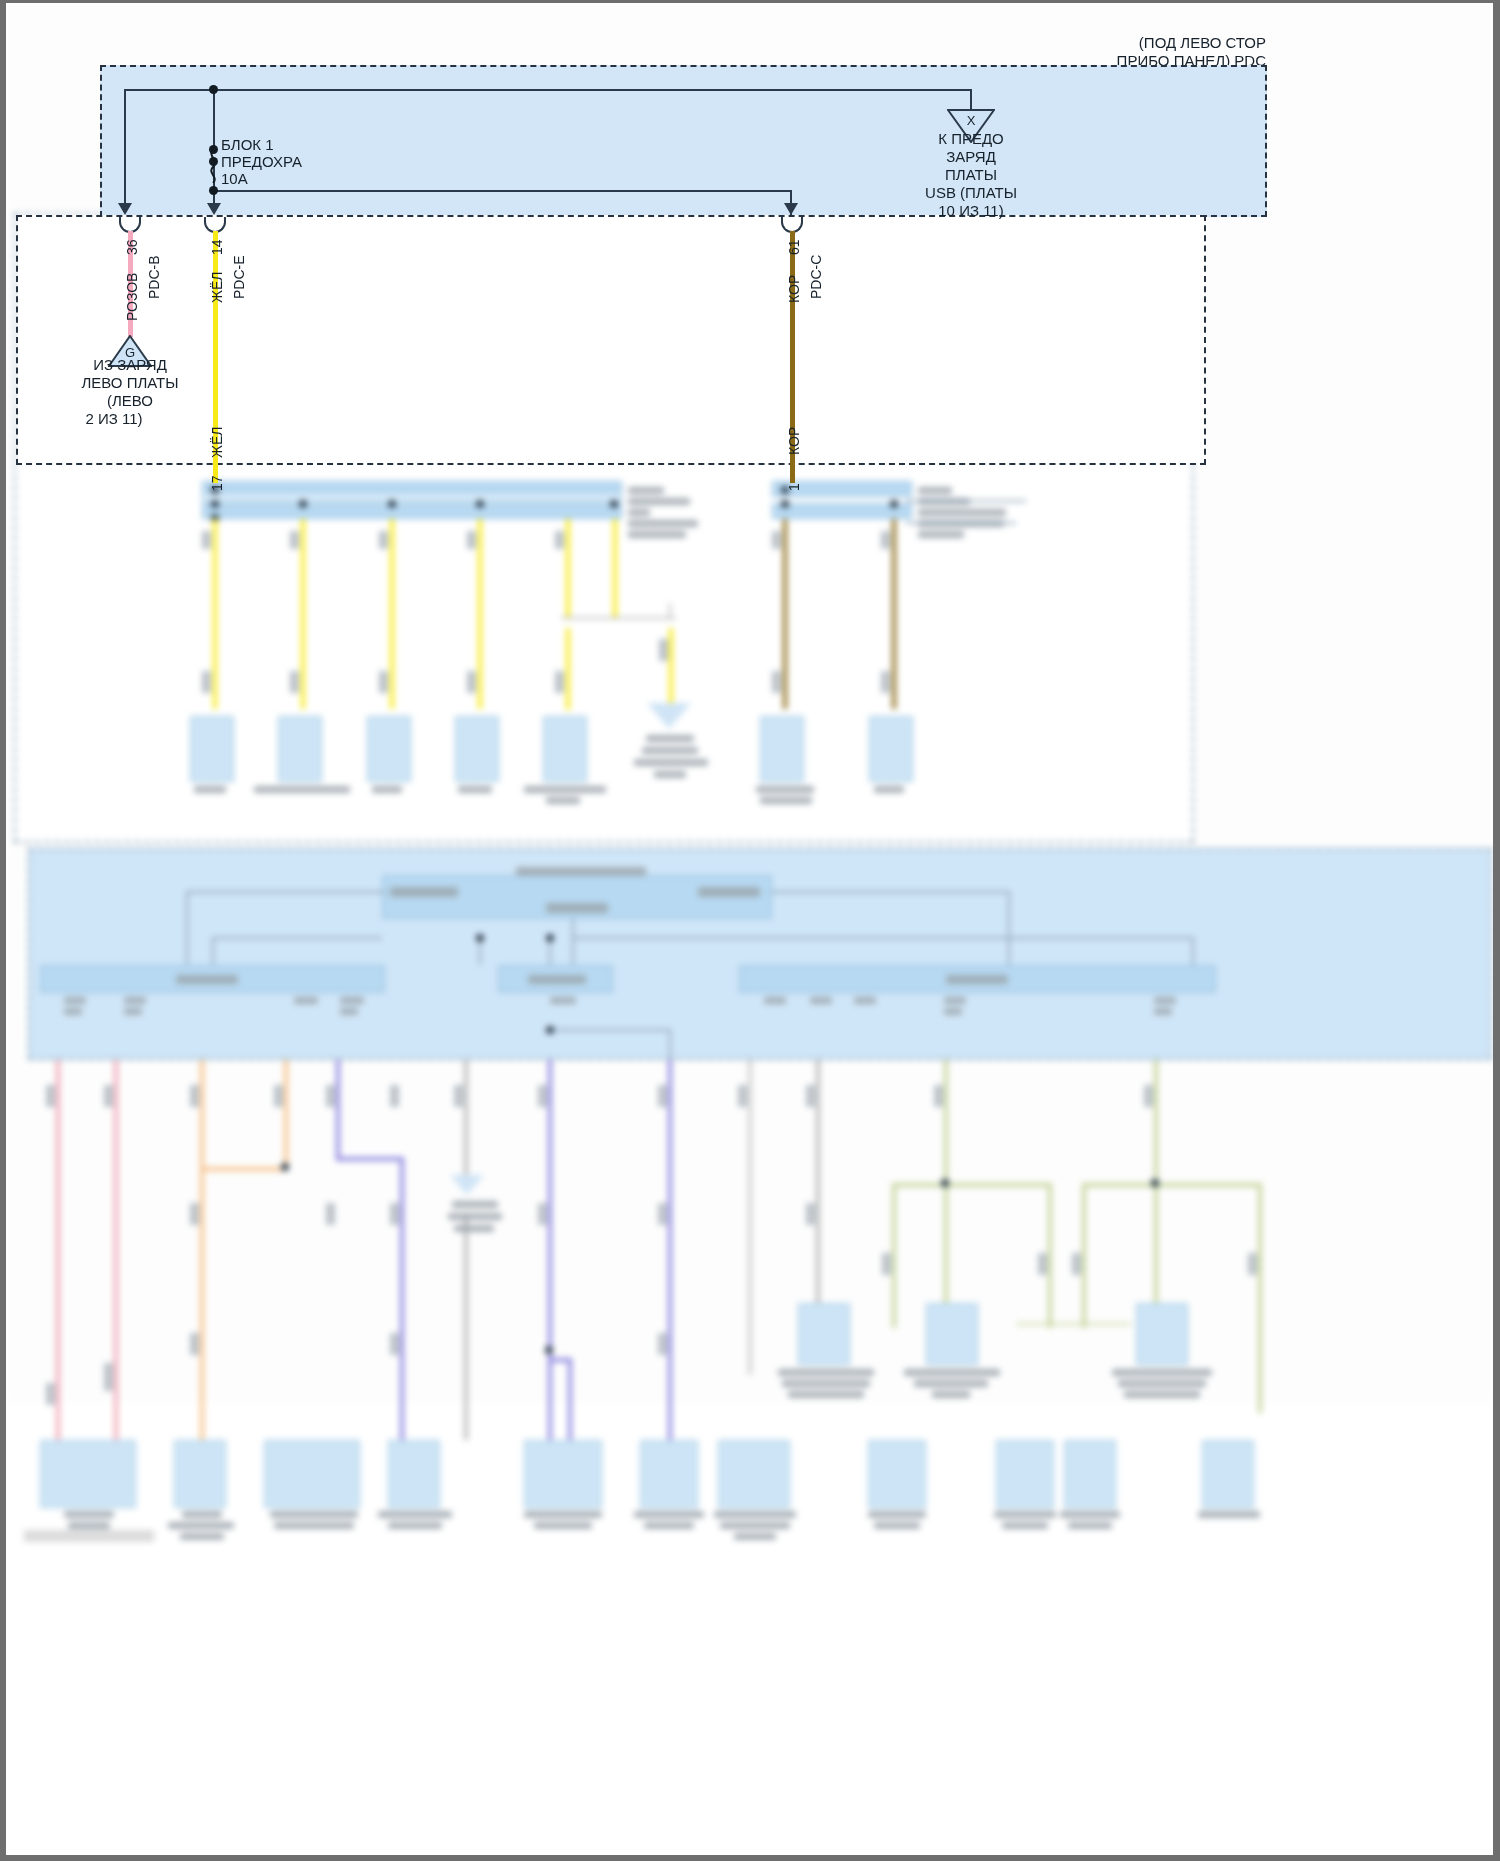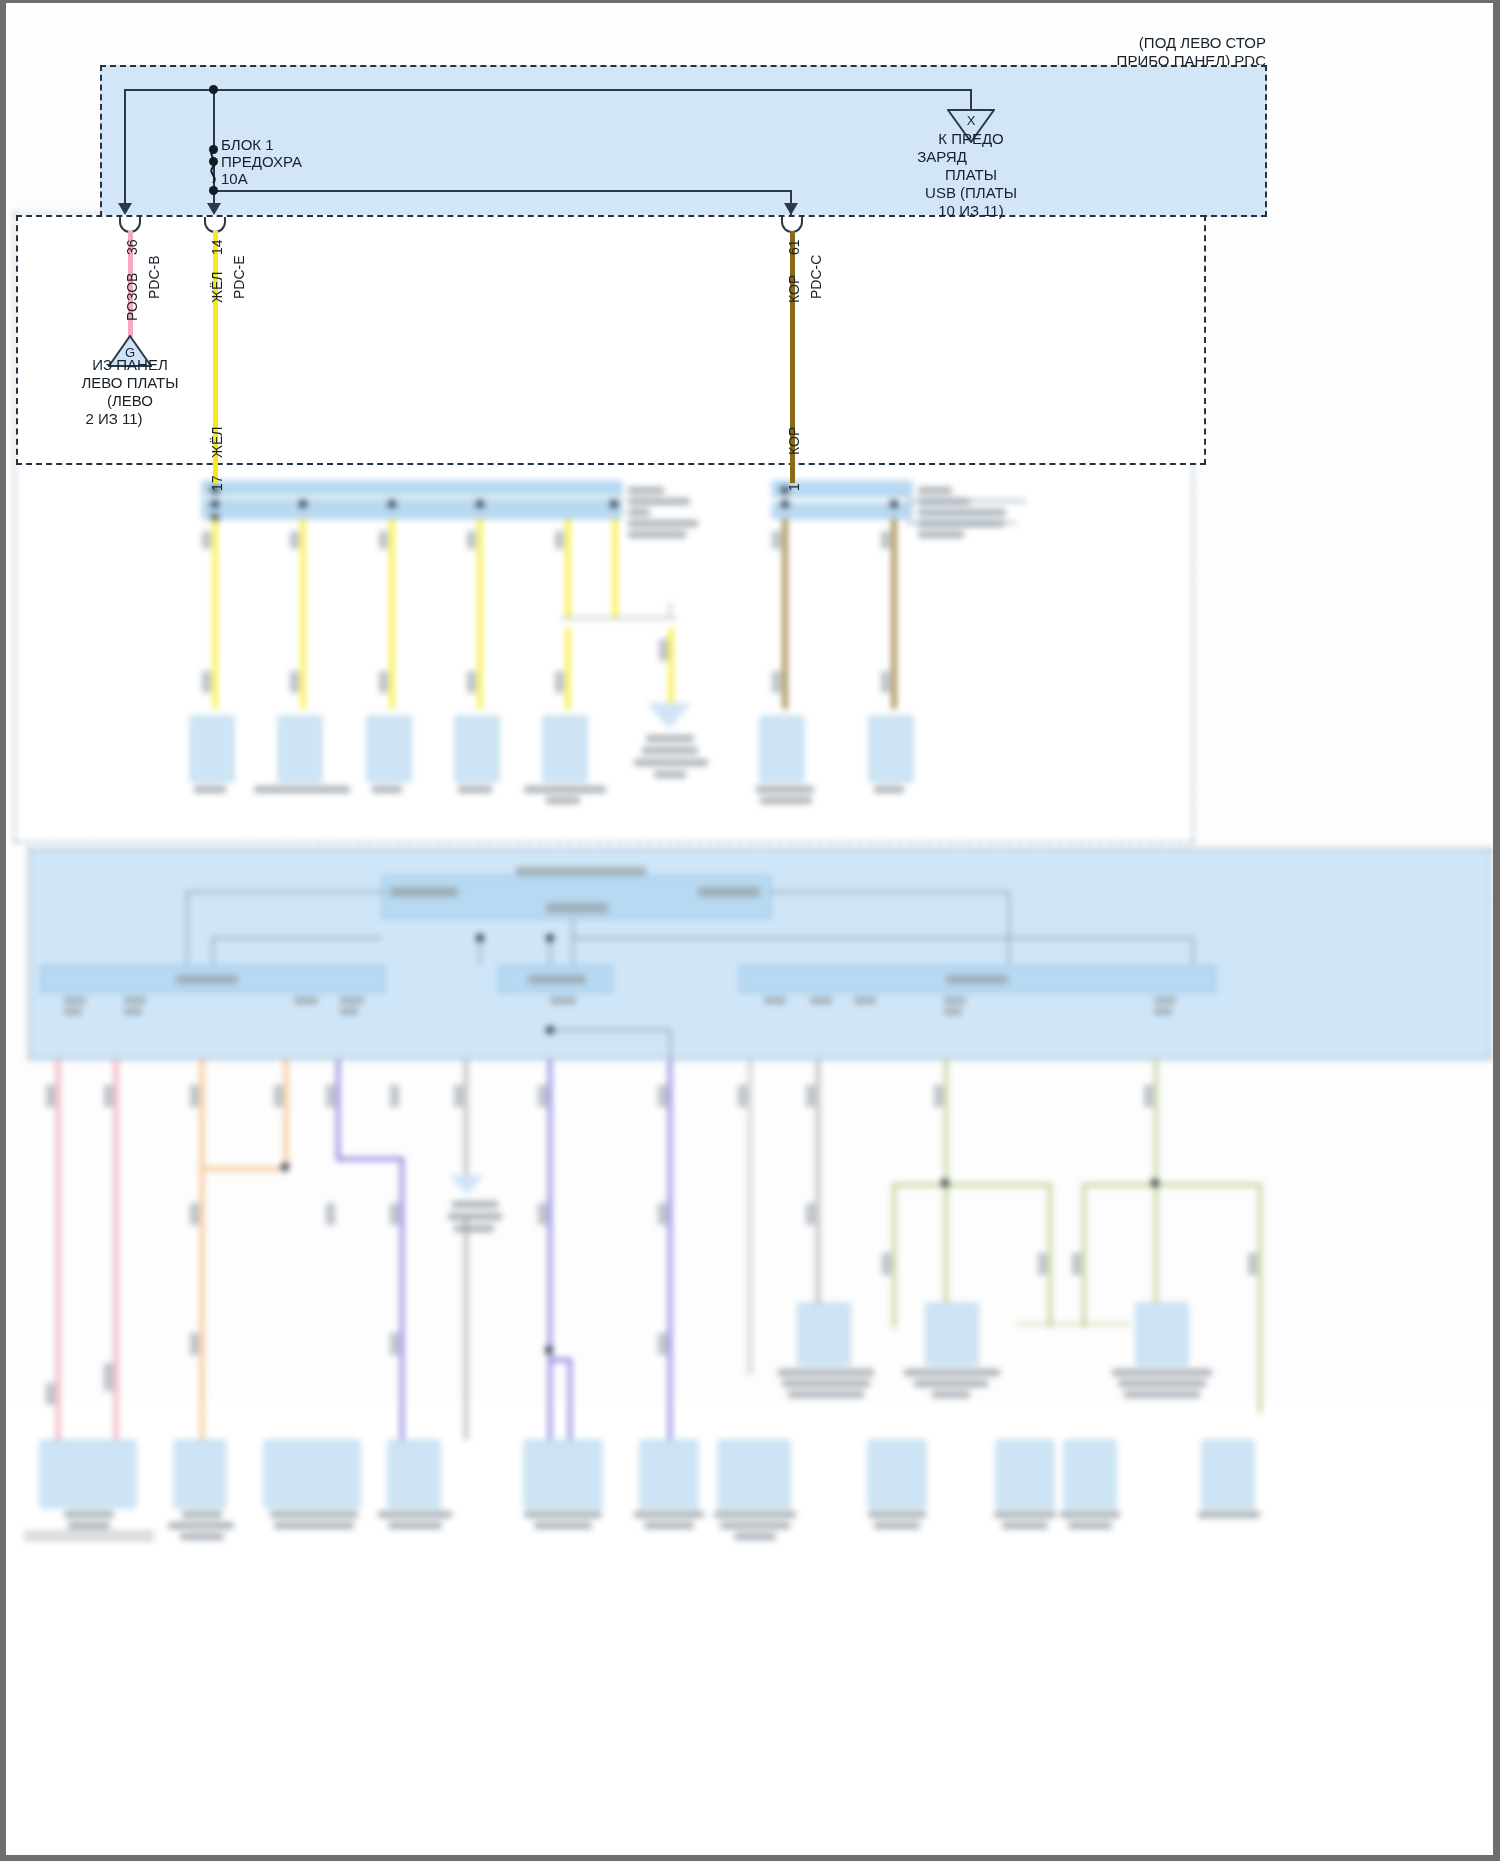--- a/index.html
+++ b/index.html
@@ -389,37 +389,37 @@
 
     <div class="lbl" style="left:215px;top:132px;">БЛОК 1</div>
     <div class="lbl" style="left:215px;top:149px;">ПРЕДОХРА</div>
     <div class="lbl" style="left:215px;top:166px;">10А</div>
 
     <svg class="tri-down-o" style="left:941px;top:106px;" viewBox="0 0 48 34">
       <polygon points="1,1 47,1 24,33" fill="#cfe4f6" stroke="#2b3a4a" stroke-width="2"></polygon>
     </svg>
     <div class="lbl lbl-c" style="left:941px;top:108px;width:48px;font-size:13px;">X</div>
     <div class="lbl lbl-c" style="left:865px;top:126px;width:200px;">К ПРЕДО</div>
-    <div class="lbl lbl-c" style="left:836px;top:144px;width:200px;">ЗАРЯД</div>
+    <div class="lbl lbl-c" style="left:865px;top:144px;width:200px;">ЗАРЯД</div>
     <div class="lbl lbl-c" style="left:865px;top:162px;width:200px;">ПЛАТЫ</div>
     <div class="lbl lbl-c" style="left:865px;top:180px;width:200px;">USB (ПЛАТЫ</div>
     <div class="lbl lbl-c" style="left:865px;top:198px;width:200px;">10 ИЗ 11)</div>
 
     <div class="arrow" style="left:112px;top:200px;"></div>
     <div class="cup" style="left:113px;top:214px;"></div>
     <div class="wire w-pink" style="left:122px;top:228px;height:106px;"></div>
     <div class="vlbl" style="left:118px;top:252px;">36</div>
     <div class="vlbl" style="left:140px;top:296px;">PDC-B</div>
     <div class="vlbl" style="left:118px;top:318px;">РОЗОВ</div>
 
     <svg class="tri-up-o" style="left:102px;top:332px;" viewBox="0 0 44 32">
       <polygon points="22,1 43,31 1,31" fill="#cfe4f6" stroke="#2b3a4a" stroke-width="2"></polygon>
     </svg>
     <div class="lbl lbl-c" style="left:102px;top:340px;width:44px;font-size:13px;">G</div>
-    <div class="lbl lbl-c" style="left:44px;top:352px;width:160px;">ИЗ ПАНЕЛ</div>
+    <div class="lbl lbl-c" style="left:44px;top:352px;width:160px;">ИЗ ЗАРЯД</div>
     <div class="lbl lbl-c" style="left:44px;top:370px;width:160px;">ЛЕВО ПЛАТЫ</div>
     <div class="lbl lbl-c" style="left:44px;top:388px;width:160px;">(ЛЕВО</div>
     <div class="lbl lbl-c" style="left:28px;top:406px;width:160px;">2 ИЗ 11)</div>
 
     <div class="arrow" style="left:201px;top:200px;"></div>
     <div class="cup" style="left:198px;top:214px;"></div>
     <div class="wire w-yellow" style="left:207px;top:228px;height:252px;"></div>
     <div class="vlbl" style="left:203px;top:252px;">14</div>
     <div class="vlbl" style="left:225px;top:296px;">PDC-E</div>
     <div class="vlbl" style="left:203px;top:300px;">ЖЁЛ</div>

